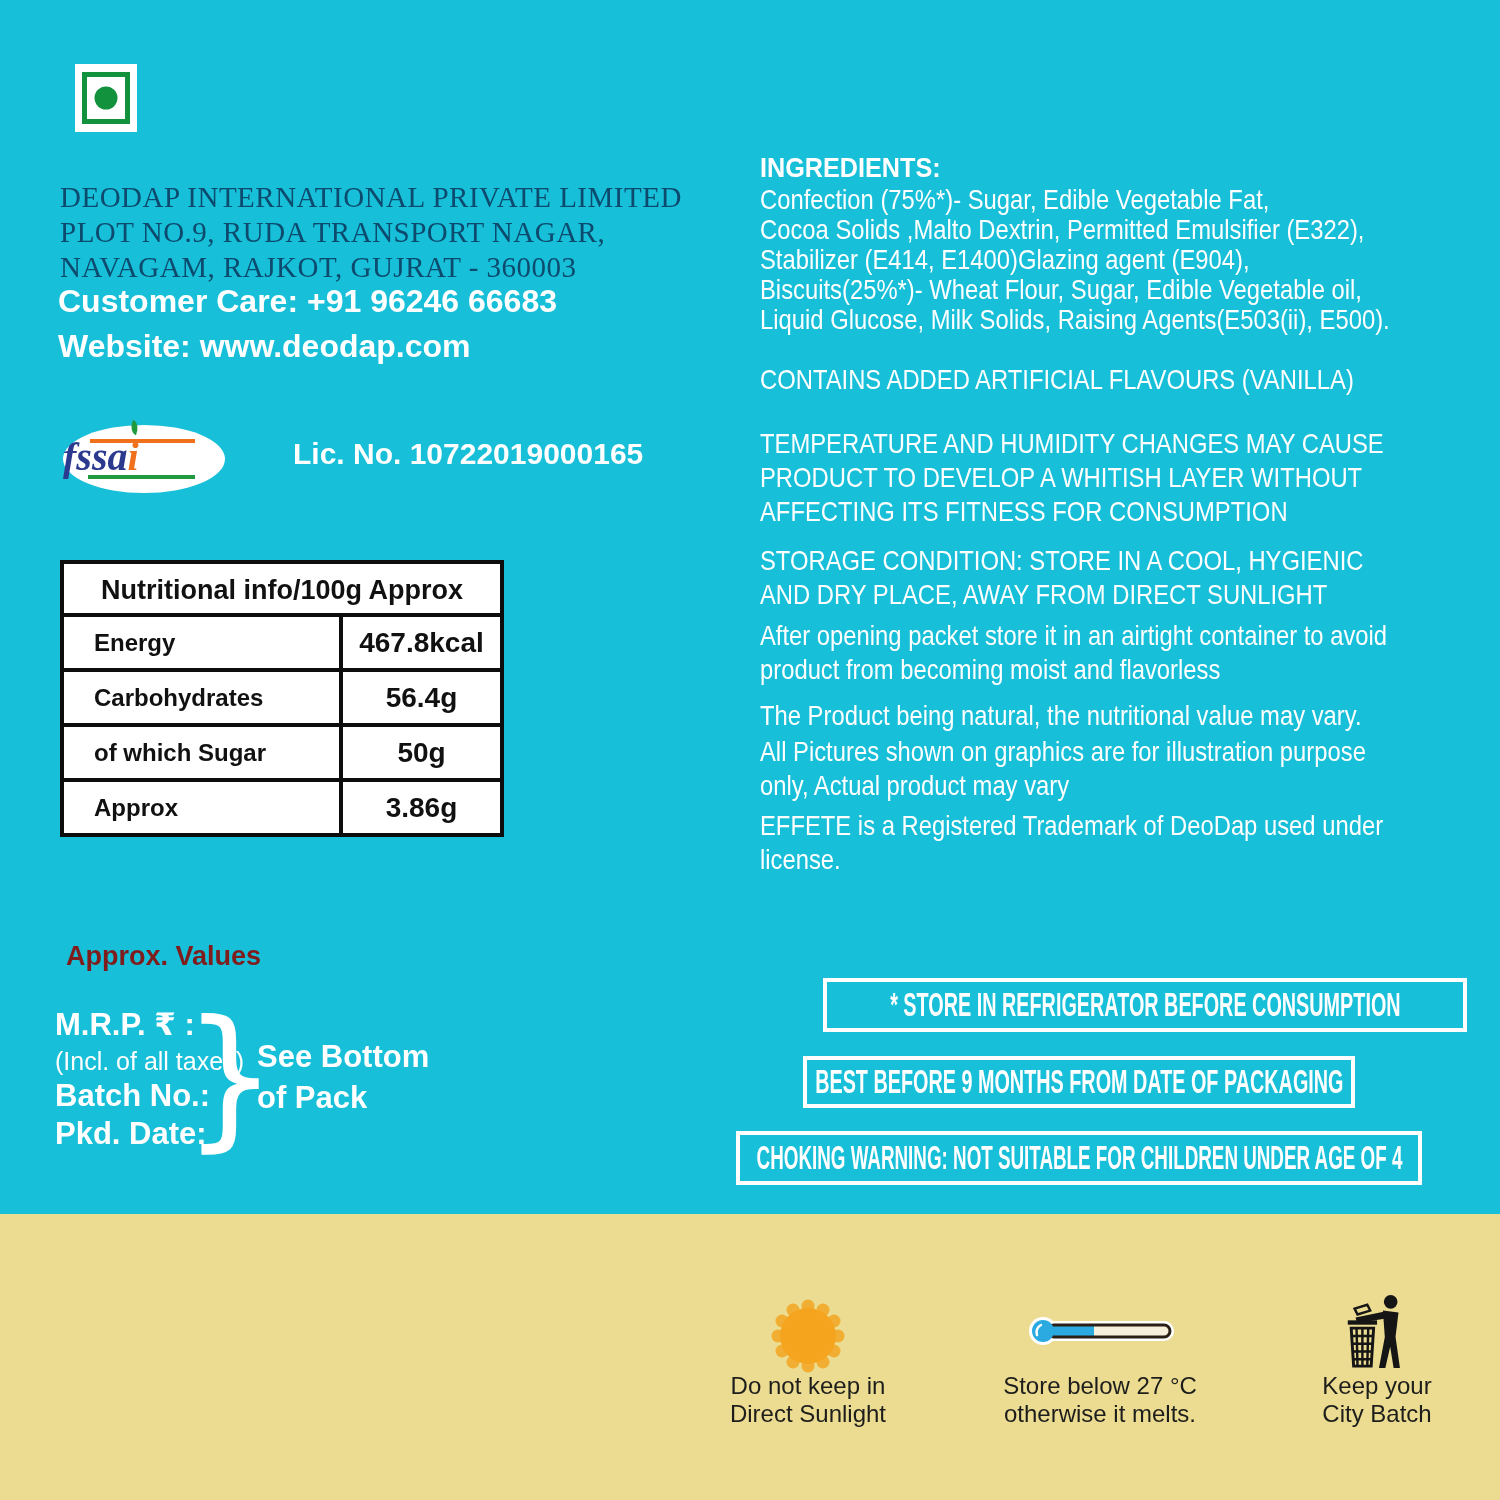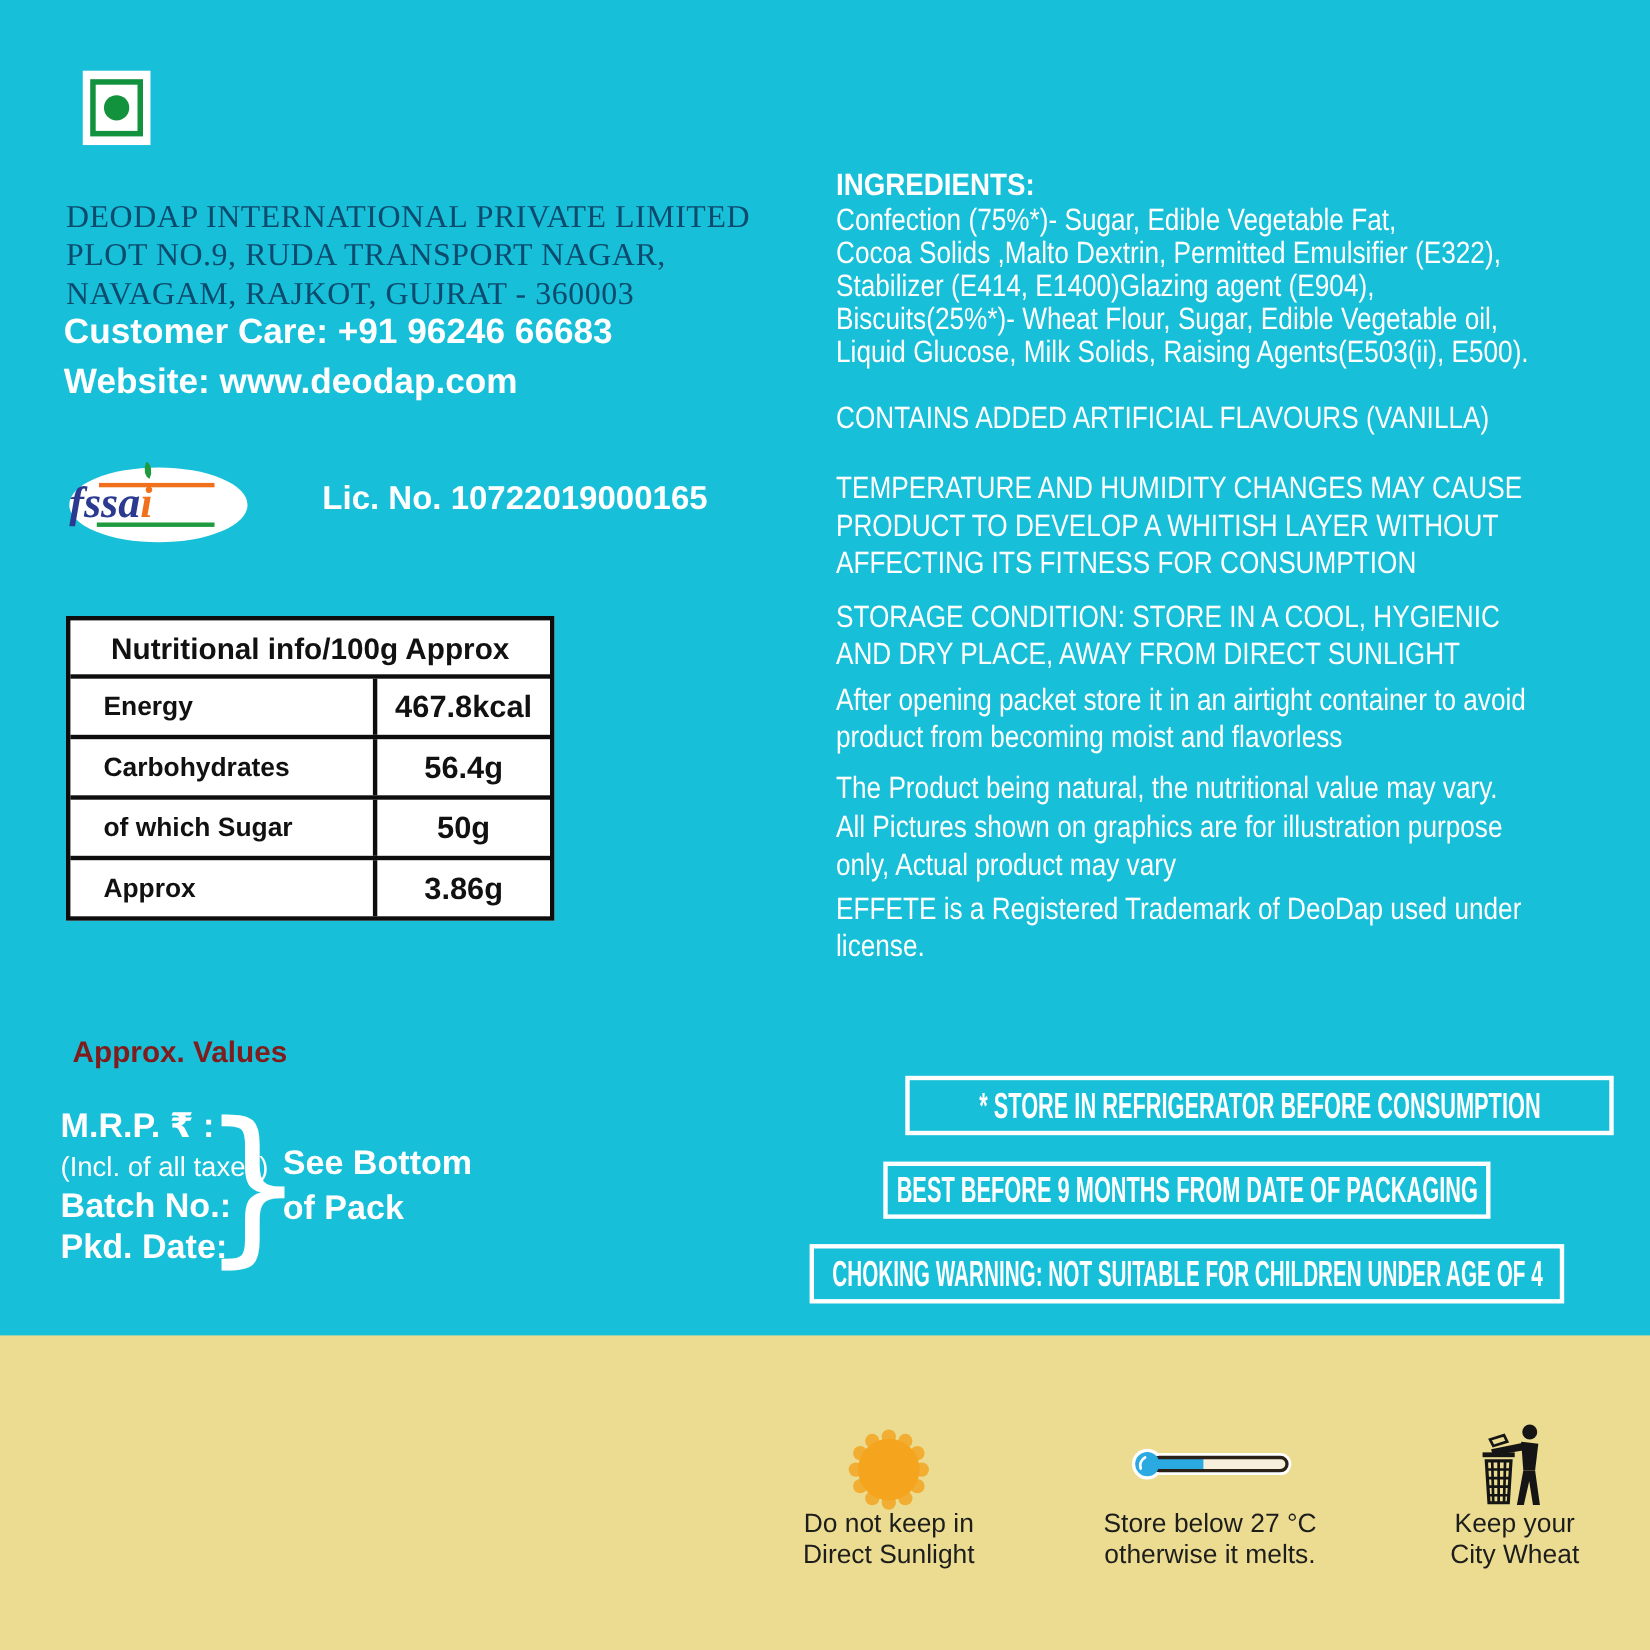--- a/index.html
+++ b/index.html
@@ -206,17 +206,17 @@
         <path d="M43,44 L37,76 L43.5,76 L48.5,54 L52,76 L58.5,76 L54,44 Z"></path>
         <rect x="5" y="27" width="30" height="4.5"></rect>
       </g>
       <path d="M12,15 L25,11 L28,17 L15,21 Z" fill="none" stroke="#151515" stroke-width="2.5"></path>
       <path d="M8.5,35 L31.5,35 L29,74 L11,74 Z" fill="none" stroke="#151515" stroke-width="3"></path>
       <path d="M14,35 L15,74 M20,35 L20,74 M26,35 L25,74" stroke="#151515" stroke-width="2.5" fill="none"></path>
       <path d="M9,43 L31,43 M9.5,51 L30.5,51 M10,59 L30,59 M10.4,67 L29.6,67" stroke="#151515" stroke-width="2.5" fill="none"></path>
     </svg>
     <div class="f-label" style="left:1297px; width:160px;">
       <div>Keep your</div>
-      <div>City Wheat</div>
+      <div>City Batch</div>
     </div>
 
   </div>
 </div>
 
 </body></html>

